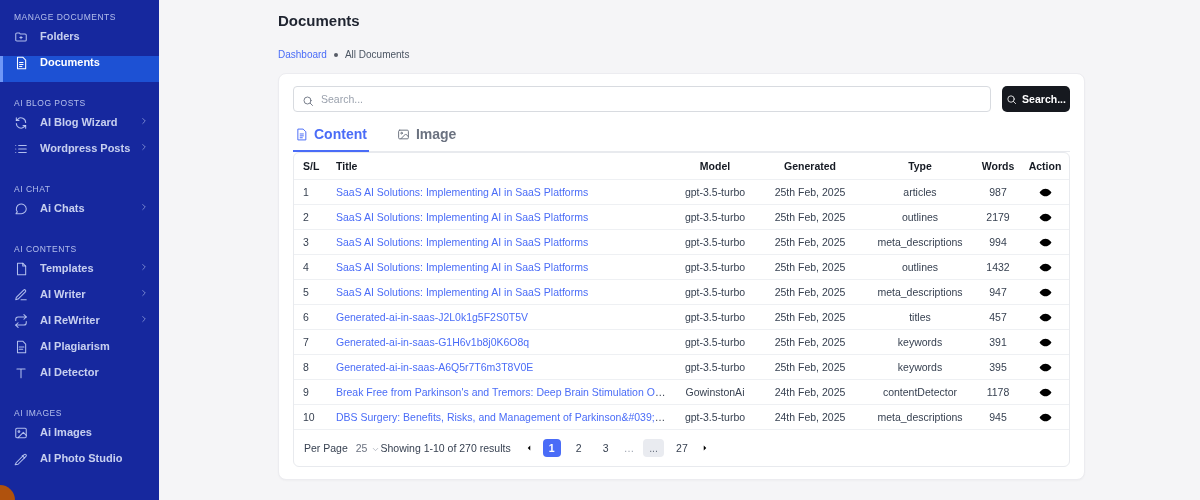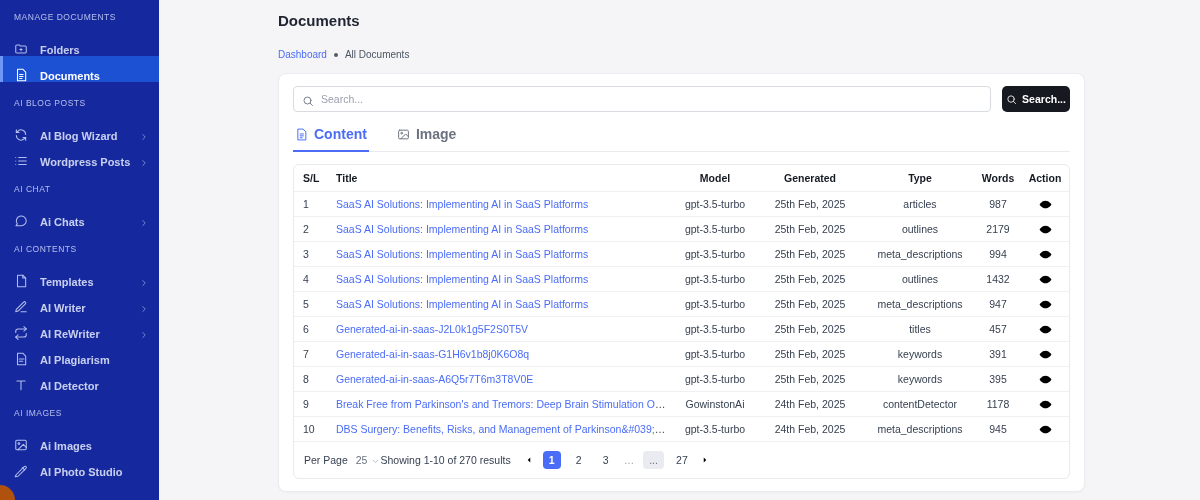--- a/index.html
+++ b/index.html
@@ -17,21 +17,21 @@
     --orange:#b0520d;
   }
   *{box-sizing:border-box;margin:0;padding:0;}
   html,body{width:1200px;height:500px;overflow:hidden;}
   body{font-family:"Liberation Sans",sans-serif;background:var(--page-bg);position:relative;}
 
   
   .sidebar{position:absolute;left:0;top:0;width:159px;height:500px;background:var(--sidebar-bg);overflow:hidden;z-index:2;}
   .sec-h{margin:16px 14px 8px;font-size:8.5px;font-weight:normal;letter-spacing:.5px;color:rgba(221,229,255,.78);text-transform:uppercase;}
   .sec-h:first-child{margin-top:12px;}
-  .s-item{display:flex;align-items:flex-end;height:26px;padding:0 10px 0 11px;border-left:3px solid transparent;color:rgba(223,230,251,.88);font-size:11px;font-weight:600;cursor:pointer;}
+  .s-item{display:flex;align-items:flex-start;height:26px;padding:0 10px 0 11px;border-left:3px solid transparent;color:rgba(223,230,251,.88);font-size:11px;font-weight:600;cursor:pointer;}
   .s-item .icon{width:14px;height:14px;display:inline-flex;color:rgba(205,216,250,.85);}
   .s-item .lbl{margin-left:12px;flex:1;white-space:nowrap;}
   .s-item .chev{width:10px;height:10px;display:inline-flex;color:rgba(205,216,250,.7);}
   .s-item.active{background:var(--sidebar-active-bg);border-left-color:var(--sidebar-active-border);color:#fff;}
   .s-item.active .icon{color:#fff;}
   .icon svg,.chev svg{width:100%;height:100%;fill:none;stroke:currentColor;stroke-width:1.8;stroke-linecap:round;stroke-linejoin:round;}
 
   .corner-orb{position:absolute;left:-15px;bottom:-15px;width:30px;height:30px;border-radius:50%;background:var(--orange);z-index:5;cursor:pointer;}
 
   
@@ -51,21 +51,21 @@
   .search-box input{border:none;outline:none;flex:1;margin-left:7px;font-size:10.5px;color:var(--txt-dark);font-family:inherit;background:transparent;}
   .search-box input::placeholder{color:#9aa1ad;}
   .search-btn{margin-left:11px;height:26px;width:68px;background:var(--btn-dark);color:#fff;border:none;border-radius:5px;display:flex;align-items:center;justify-content:center;gap:5px;font-size:10.5px;font-weight:bold;cursor:pointer;font-family:inherit;}
   .search-btn .icon{width:11px;height:11px;color:#fff;}
 
   .tabs{margin-top:14px;display:flex;gap:26px;border-bottom:1px solid var(--border);}
   .tab{display:flex;align-items:center;gap:6px;font-size:14px;font-weight:600;color:var(--txt-gray);padding:0 2px 8px;cursor:pointer;border-bottom:2px solid transparent;margin-bottom:-1px;}
   .tab .icon{width:13px;height:13px;}
   .tab.active{color:var(--accent);border-bottom-color:var(--accent);}
 
-  .tablewrap{margin-top:12px;border:1px solid var(--border);border-radius:6px;overflow:hidden;}
+  .tablewrap{border:1px solid var(--border);border-radius:6px;overflow:hidden;}
   .t-row{display:flex;align-items:center;height:25px;font-size:10.5px;color:var(--txt-mid);border-top:1px solid var(--row-border);}
   .t-head{border-top:none;font-weight:bold;color:#151a23;height:26px;}
   .c-sl{width:42px;padding-left:9px;flex:none;}
   .c-title{flex:1;overflow:hidden;white-space:nowrap;text-overflow:ellipsis;padding-right:8px;}
   .c-model{width:80px;text-align:center;flex:none;}
   .c-gen{width:110px;text-align:center;flex:none;}
   .c-type{width:110px;text-align:center;flex:none;}
   .c-words{width:46px;text-align:center;flex:none;}
   .c-act{width:48px;text-align:center;flex:none;display:flex;align-items:center;justify-content:center;}
   .t-row .c-title a{color:var(--accent);text-decoration:none;cursor:pointer;}

